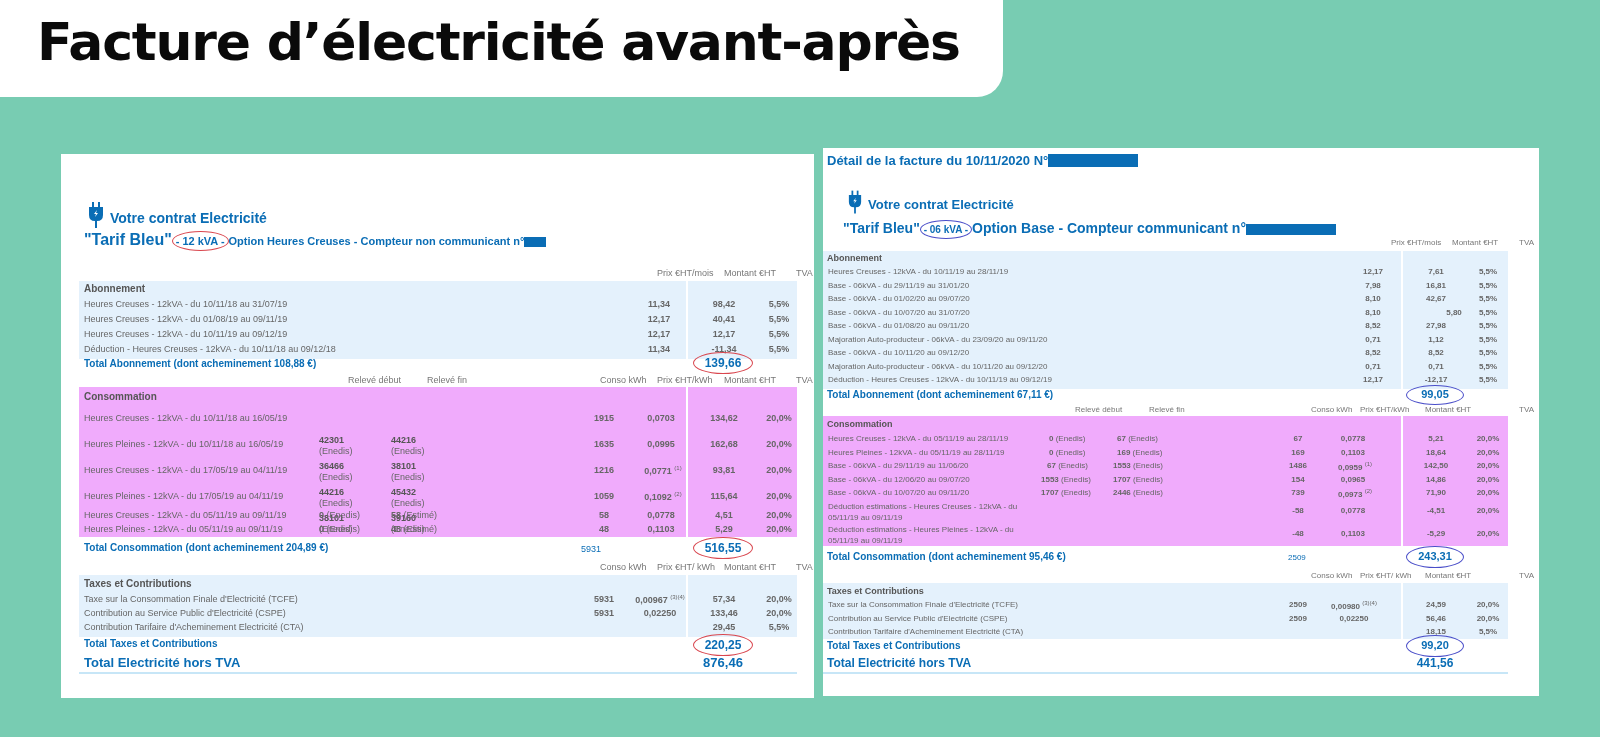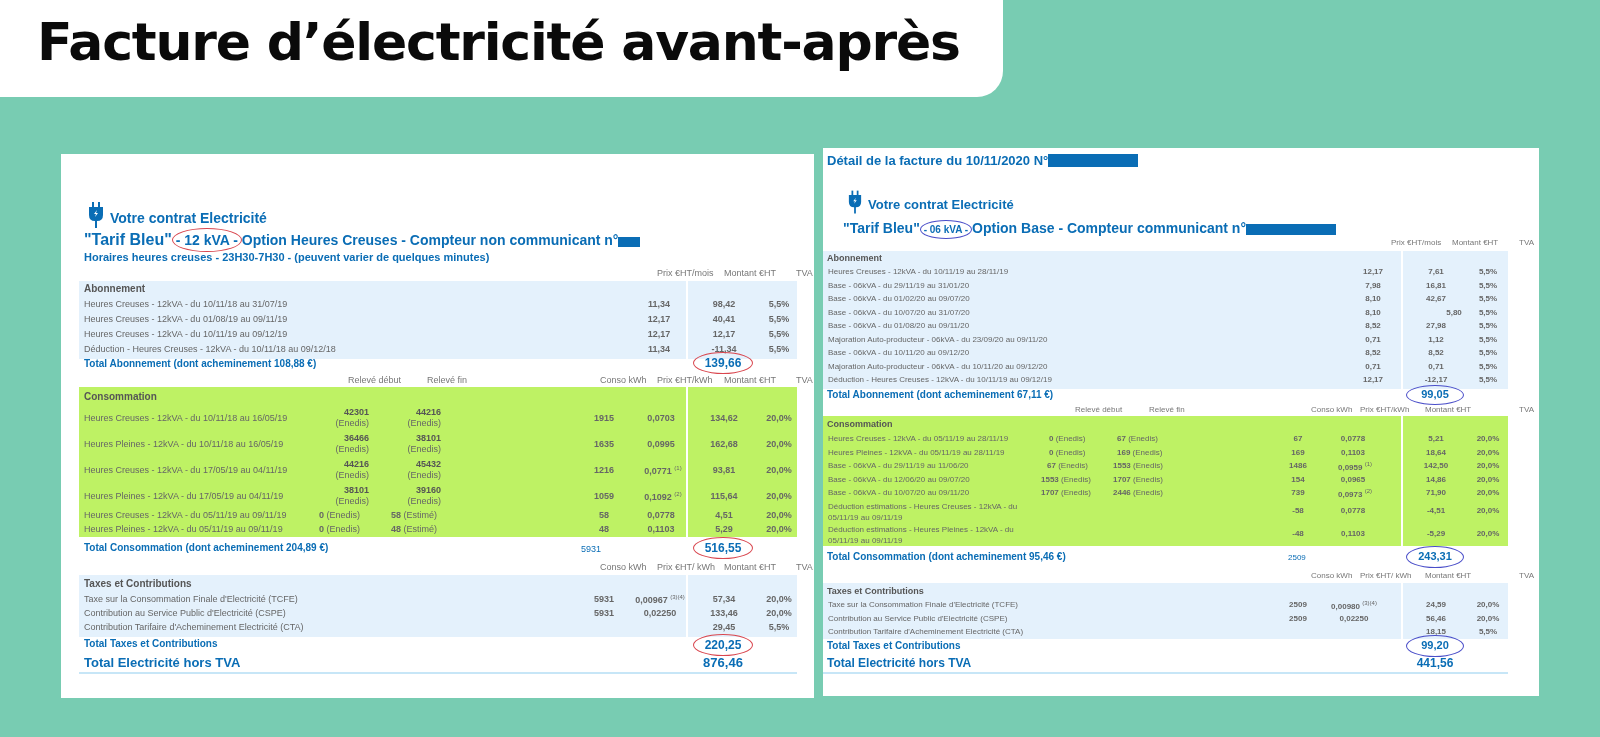--- a/index.html
+++ b/index.html
@@ -11,38 +11,38 @@
   .invoice { position: absolute; background: #fff; color: #0a6db5; }
   .inv-left { left: 61px; top: 154px; width: 753px; height: 544px; }
   .inv-right { left: 823px; top: 148px; width: 716px; height: 548px; }
 
   .inv-title { position: absolute; font-weight: 700; font-size: 14px; color: #0a6db5; white-space: nowrap; }
   .redact { display: inline-block; background: #0a6db5; height: 13px; vertical-align: -2px; }
   .contract { position: absolute; font-weight: 700; color: #0a6db5; white-space: nowrap; }
   .plug { display: inline-block; vertical-align: -5px; margin-right: 6px; }
   .tarif { position: absolute; font-weight: 700; font-size: 14px; white-space: nowrap; }
   .tarif .big { font-size: 16px; }
-  .tarif .small { font-size: 14px; }
+  .tarif .small { font-size: 11px; }
   .kva { position: relative; display: inline-block; }
   .kva::after { content: ""; position: absolute; left: -4px; right: -4px; top: -4px; bottom: -4px; border: 1.5px solid; border-radius: 50%; }
   .kva.red::after { border-color: #d9464e; }
   .kva.blue::after { border-color: #4a4ec9; }
   .horaires { position: absolute; font-weight: 700; font-size: 11px; white-space: nowrap; }
 
   .hdr { position: absolute; font-size: 9px; color: #777; white-space: nowrap; padding-left: 32px; }
   .block { position: absolute; background: #e4f1fc; }
-  .block.cons { background: #bef264; }
+  .block.cons { background: #f0abfc; }
   .block .sep { position: absolute; top: 0; bottom: 0; width: 2px; background: #fff; }
   .section-title { position: absolute; font-weight: 700; font-size: 10px; color: #555; }
   .row { position: absolute; left: 0; right: 0; font-size: 9px; color: #666; white-space: nowrap; }
   .row span { position: absolute; }
   .row .num { font-weight: 700; color: #666; text-align: center; }
   .row .lbl { left: 5px; }
   .row .lbl.wrap { white-space: normal; line-height: 11px; }
-  .reading { text-align: right; line-height: 11px; }
+  .reading { text-align: left; line-height: 11px; margin-top: 28px; }
   .reading b { color: #555; }
   sup { font-size: 6px; font-weight: 400; }
 
   .total-line { position: absolute; font-weight: 700; font-size: 10px; color: #0a6db5; white-space: nowrap; }
   .total-line.grand { font-size: 13px; }
   .total-amt { position: absolute; font-weight: 700; font-size: 12px; color: #0a6db5; text-align: center; width: 60px; }
   .total-amt.grand { font-size: 13px; }
   .circ { position: absolute; border: 1.5px solid; border-radius: 50%; }
   .circ.red { border-color: #d9464e; }
   .circ.blue { border-color: #4a4ec9; }
@@ -65,21 +65,20 @@
       <path d="M1 5 H15 V13 Q15 19 9 19 V26 H7 V19 Q1 19 1 13 Z" fill="#0a6db5"></path>
       <path d="M9 8 L6 12 H8 L7 15 L10 11 H8 Z" fill="#fff"></path>
     </svg><span>Votre contrat Electricité</span>
   </div>
 
   <div class="tarif" style="left:23px;top:77px;">
     <span class="big">"Tarif Bleu"</span>
     <span class="kva red small">- 12 kVA -</span>
     <span class="small">Option Heures Creuses - Compteur non communicant n°</span><span class="redact" style="width:22px;height:10px;"></span>
   </div>
-  <div class="horaires" style="left:23px;top:97px;">Horaires heures creuses - 23H30-7H30 - (peuvent varier de quelques minutes)</div>
 
   <div class="hdr" style="left:564px;top:114px;">Prix €HT/mois</div>
   <div class="hdr" style="left:631px;top:114px;">Montant €HT</div>
   <div class="hdr" style="left:703px;top:114px;">TVA</div>
 
   <div class="block" style="left:18px;top:127px;width:718px;height:78px;">
     <div class="sep" style="left:607px;"></div>
     <div class="section-title" style="left:5px;top:2px;">Abonnement</div>
     <div class="row" style="top:18px;">
       <span class="lbl">Heures Creuses - 12kVA - du 10/11/18 au 31/07/19</span>

